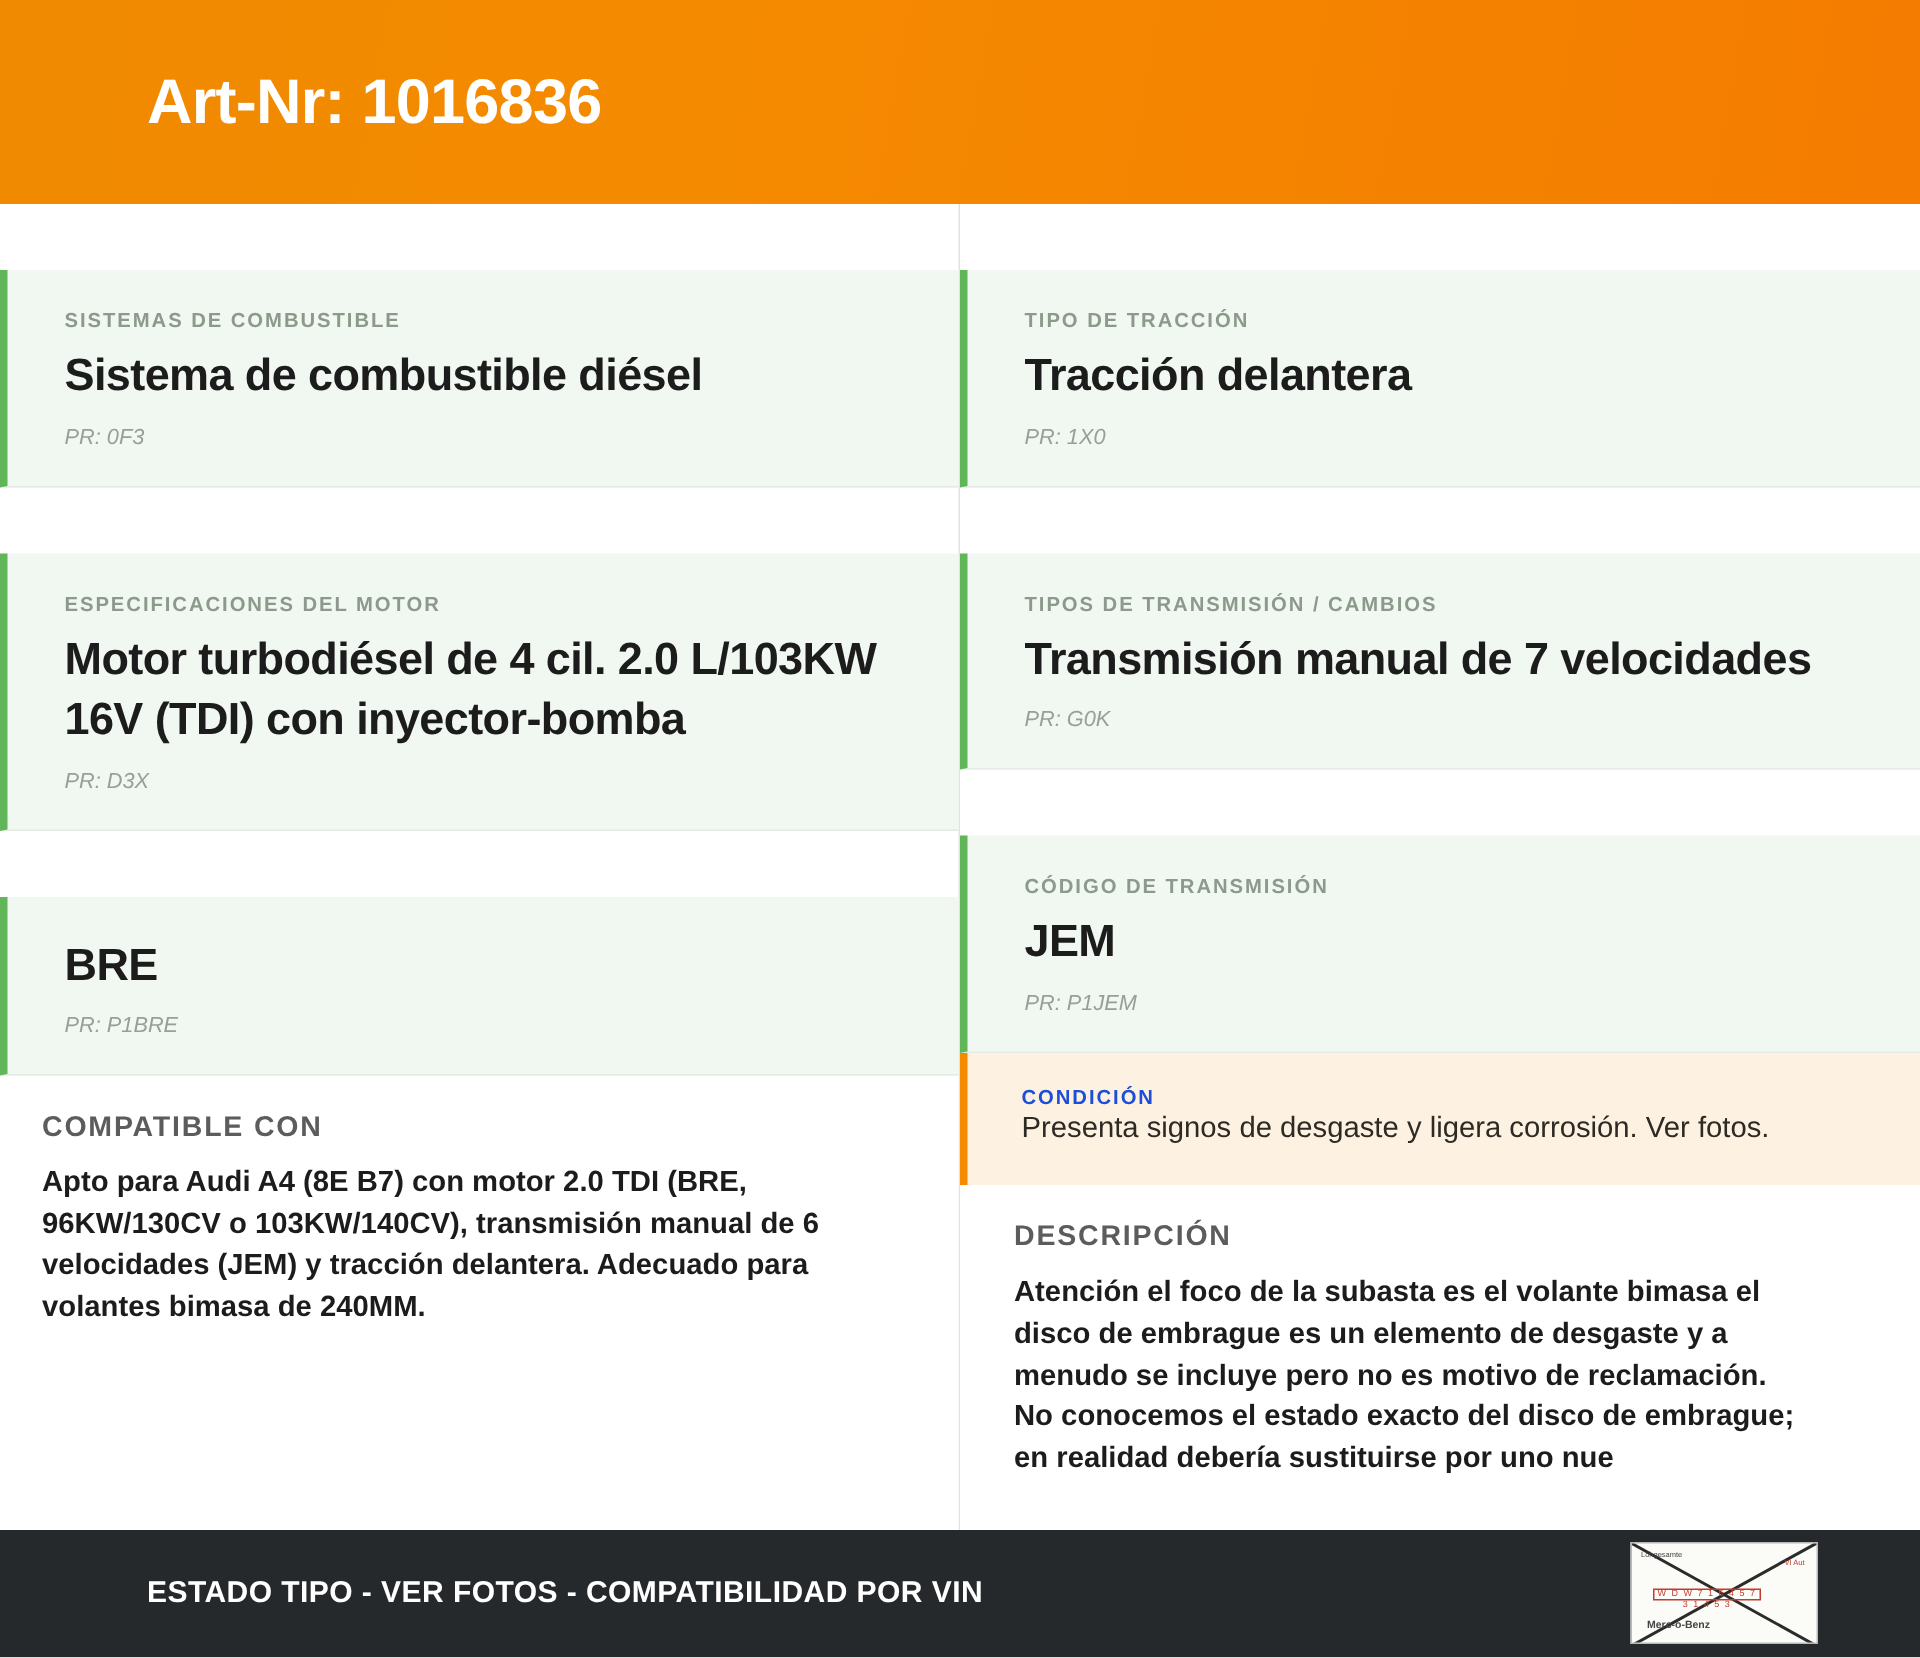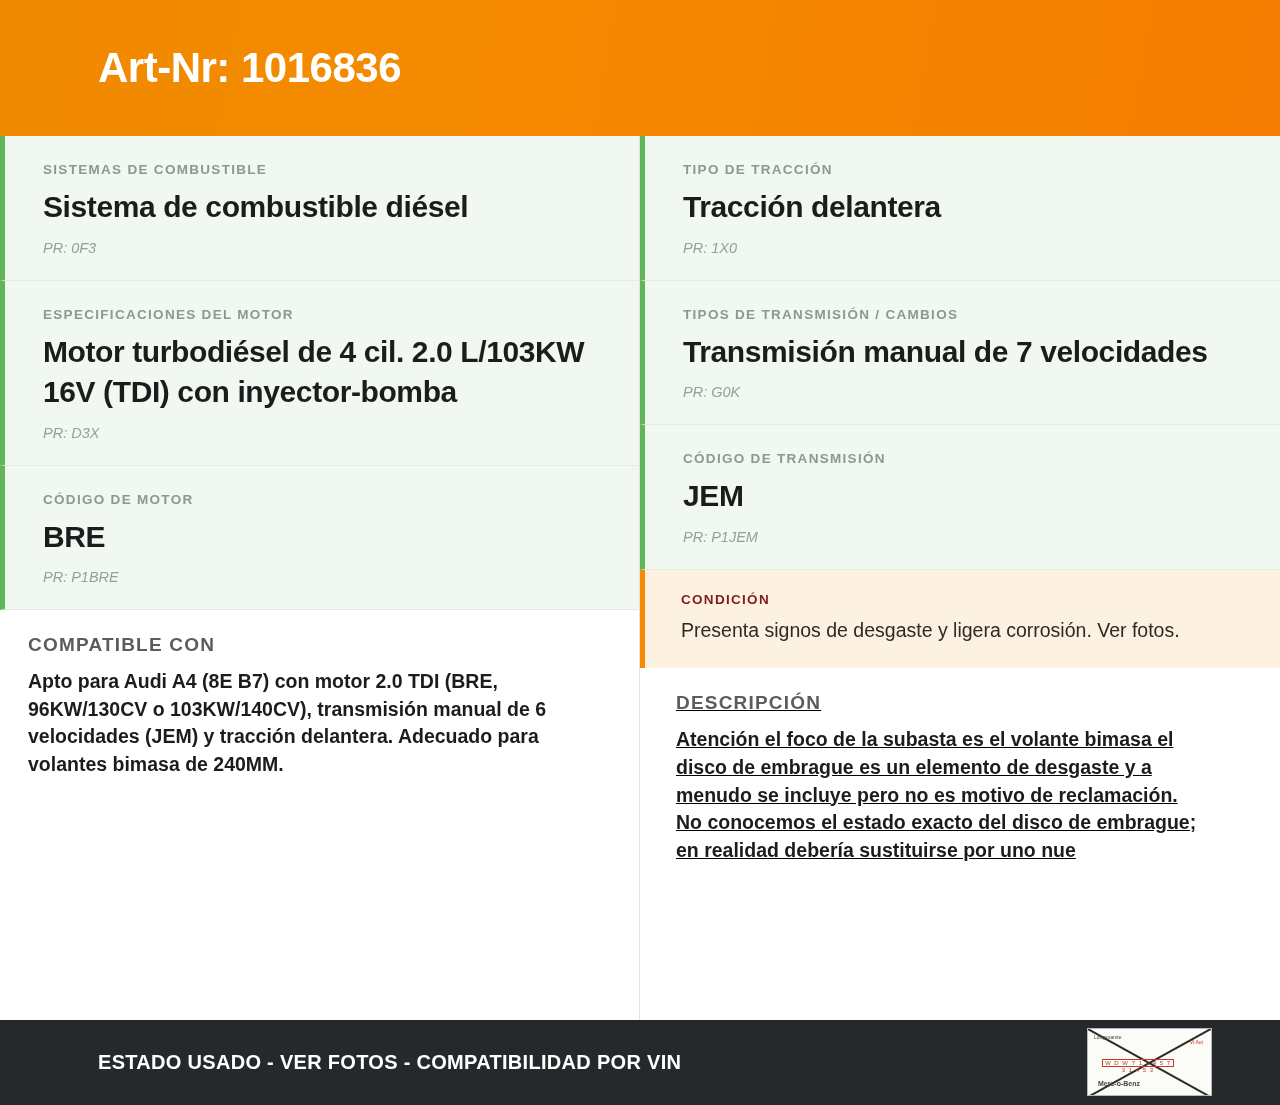--- a/index.html
+++ b/index.html
@@ -44,20 +44,21 @@
     flex-direction: column;
   }
   .col-left { border-right: 1px solid #e2e2e2; }
 
   .spec {
     background: #f1f7f1;
     border-left: 5px solid #62b65a;
     padding: 26px 38px 24px 38px;
     border-bottom: 1px solid #e4eae4;
     position: relative;
+    margin-top: 44px;
   }
   .spec .label {
     color: #8c9a8c;
     font-size: 13.5px;
     font-weight: bold;
     letter-spacing: 1.3px;
     text-transform: uppercase;
     margin-bottom: 10px;
   }
   .spec .value {
@@ -78,40 +79,39 @@
     background: #ffffff;
   }
 
   
   .condition {
     background: #fdf1e2;
     border-left: 5px solid #f58a00;
     padding: 22px 38px 24px 36px;
   }
   .condition .label {
-    color: #7f1d1d;
+    color: #1d4ed8;
     font-size: 13.5px;
     font-weight: bold;
     letter-spacing: 1.3px;
     text-transform: uppercase;
-    margin-bottom: 10px;
   }
   .condition .text {
     color: #2e2a24;
     font-size: 19.5px;
     font-weight: normal;
     line-height: 1.42;
   }
 
   
   .block {
     background: #ffffff;
     padding: 24px 38px 20px 28px;
   }
-  .block.right { padding-left: 36px; padding-right: 72px; text-decoration: underline; }
+  .block.right { padding-left: 36px; padding-right: 72px; }
   .block .label {
     color: #5c5c5c;
     font-size: 19px;
     font-weight: bold;
     letter-spacing: 1.2px;
     text-transform: uppercase;
     margin-bottom: 12px;
   }
   .block .text {
     color: #1c1c1c;
@@ -207,21 +207,20 @@
         <div class="pr">PR: 0F3</div>
       </div>
 
       <div class="spec">
         <div class="label">ESPECIFICACIONES DEL MOTOR</div>
         <div class="value">Motor turbodiésel de 4 cil. 2.0 L/103KW 16V (TDI) con inyector-bomba</div>
         <div class="pr">PR: D3X</div>
       </div>
 
       <div class="spec">
-        <div class="label">CÓDIGO DE MOTOR</div>
         <div class="value">BRE</div>
         <div class="pr">PR: P1BRE</div>
       </div>
 
       <div class="block">
         <div class="label">COMPATIBLE CON</div>
         <div class="text">Apto para Audi A4 (8E B7) con motor 2.0 TDI (BRE, 96KW/130CV o 103KW/140CV), transmisión manual de 6 velocidades (JEM) y tracción delantera. Adecuado para volantes bimasa de 240MM.</div>
       </div>
 
       <div class="spacer-fill"></div>
@@ -255,21 +254,21 @@
       <div class="block right">
         <div class="label">DESCRIPCIÓN</div>
         <div class="text">Atención el foco de la subasta es el volante bimasa el disco de embrague es un elemento de desgaste y a menudo se incluye pero no es motivo de reclamación. No conocemos el estado exacto del disco de embrague; en realidad debería sustituirse por uno nue</div>
       </div>
 
       <div class="spacer-fill"></div>
     </div>
   </div>
 
   <div class="footer">
-    <div class="footer-text">ESTADO USADO - VER FOTOS - COMPATIBILIDAD POR VIN</div>
+    <div class="footer-text">ESTADO TIPO - VER FOTOS - COMPATIBILIDAD POR VIN</div>
     <div class="footer-stamp">
       <div class="env-line"></div>
       <div class="stamp-txt t1">Lohgesamte</div>
       <div class="stamp-txt t2">VI  Aut</div>
       <div class="stamp-bar">W D W 7 1 6 4 5 7 3 1 4 5 3</div>
       <div class="stamp-txt t3">Merc-o-Benz</div>
     </div>
   </div>
 
 </div>

